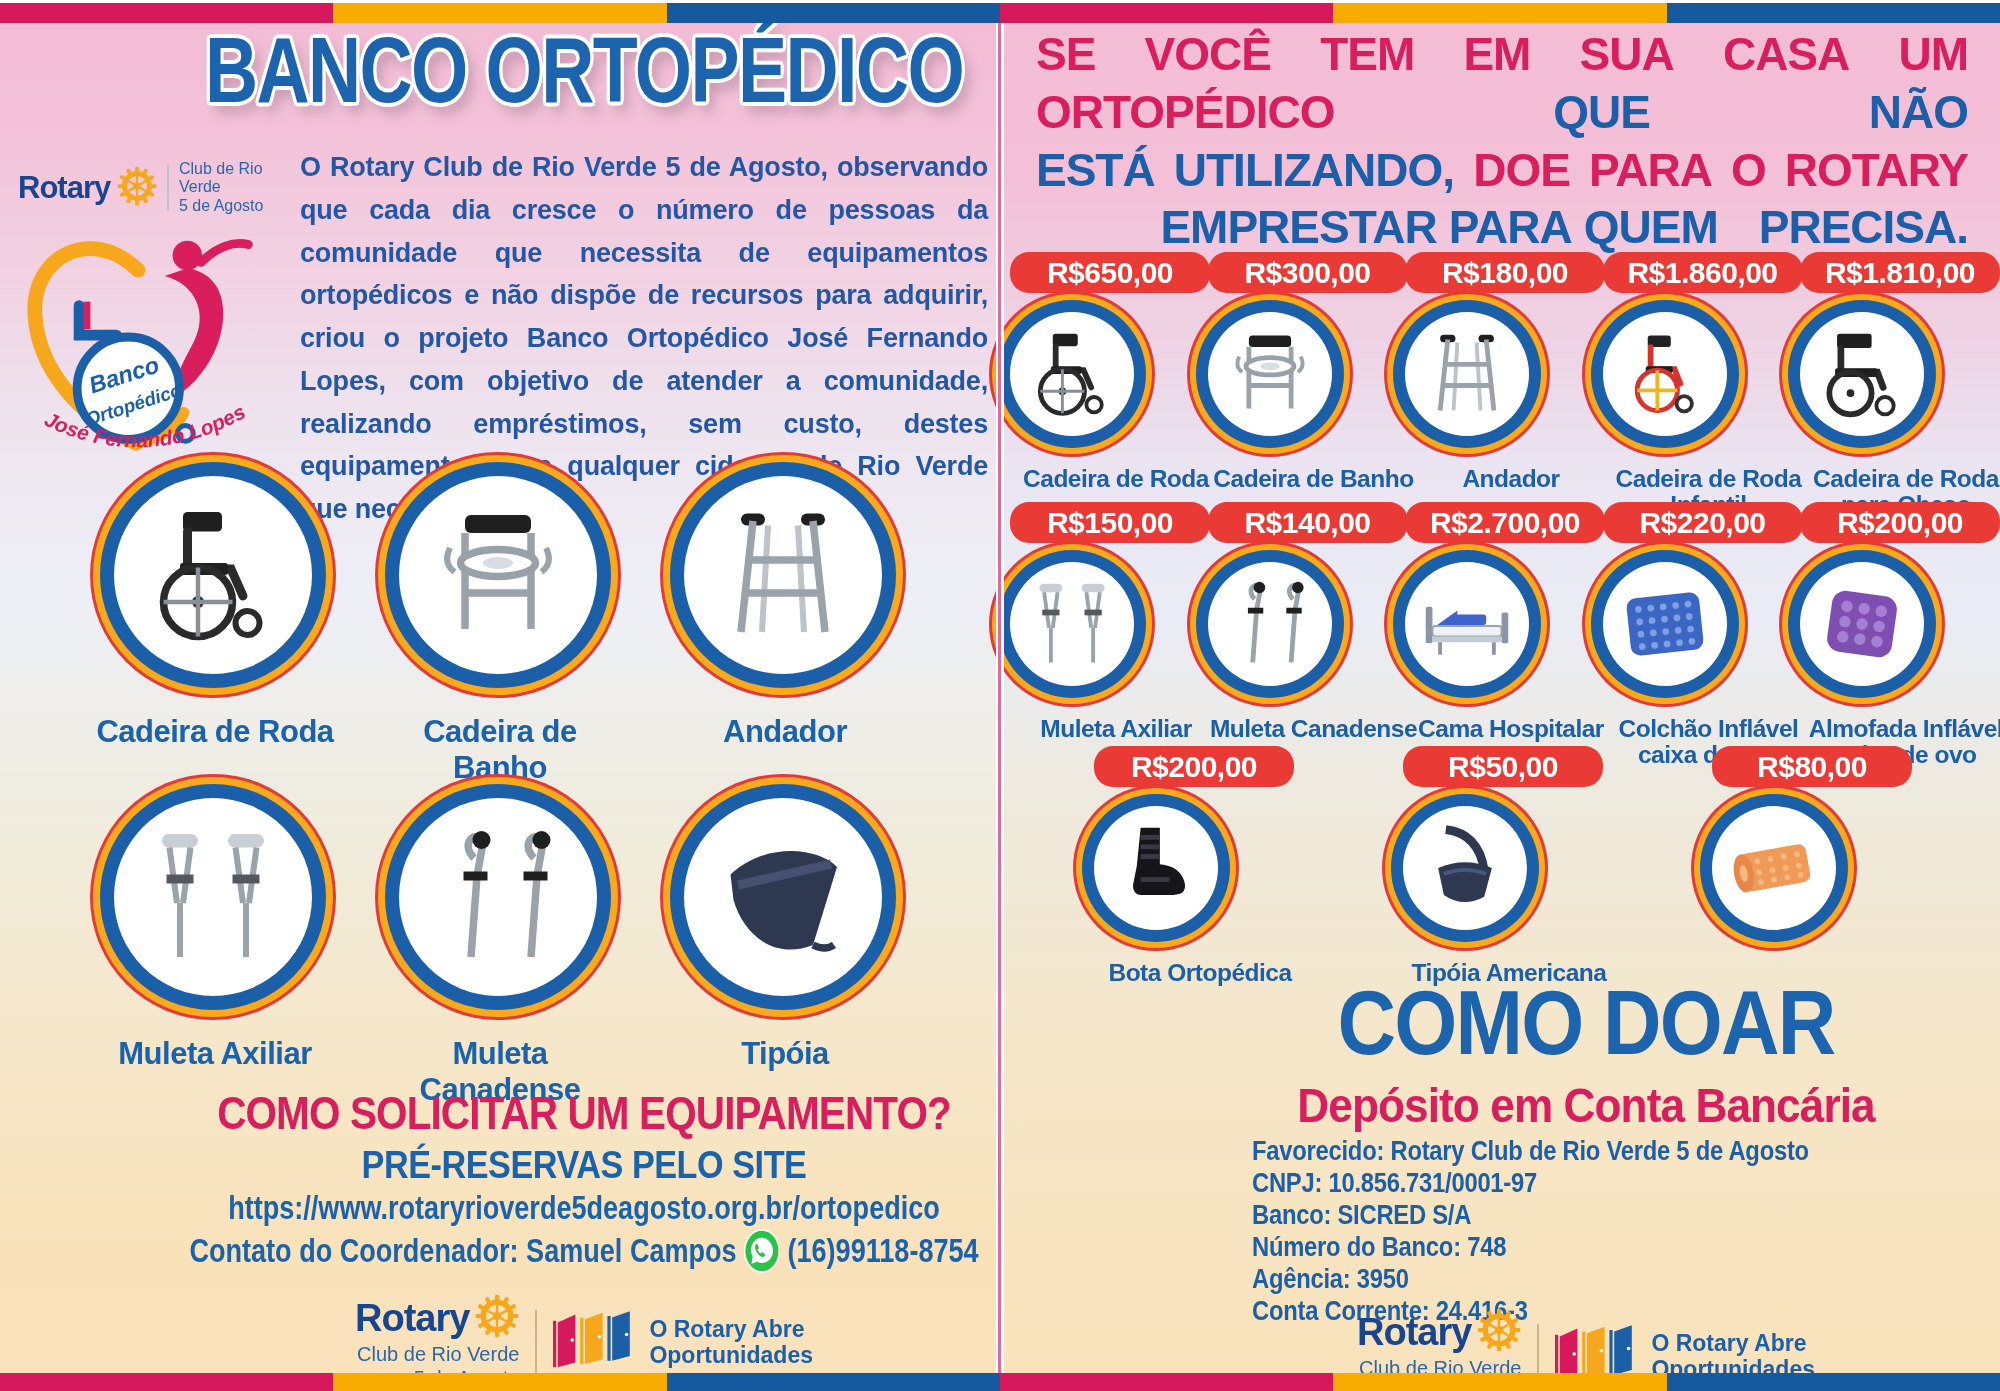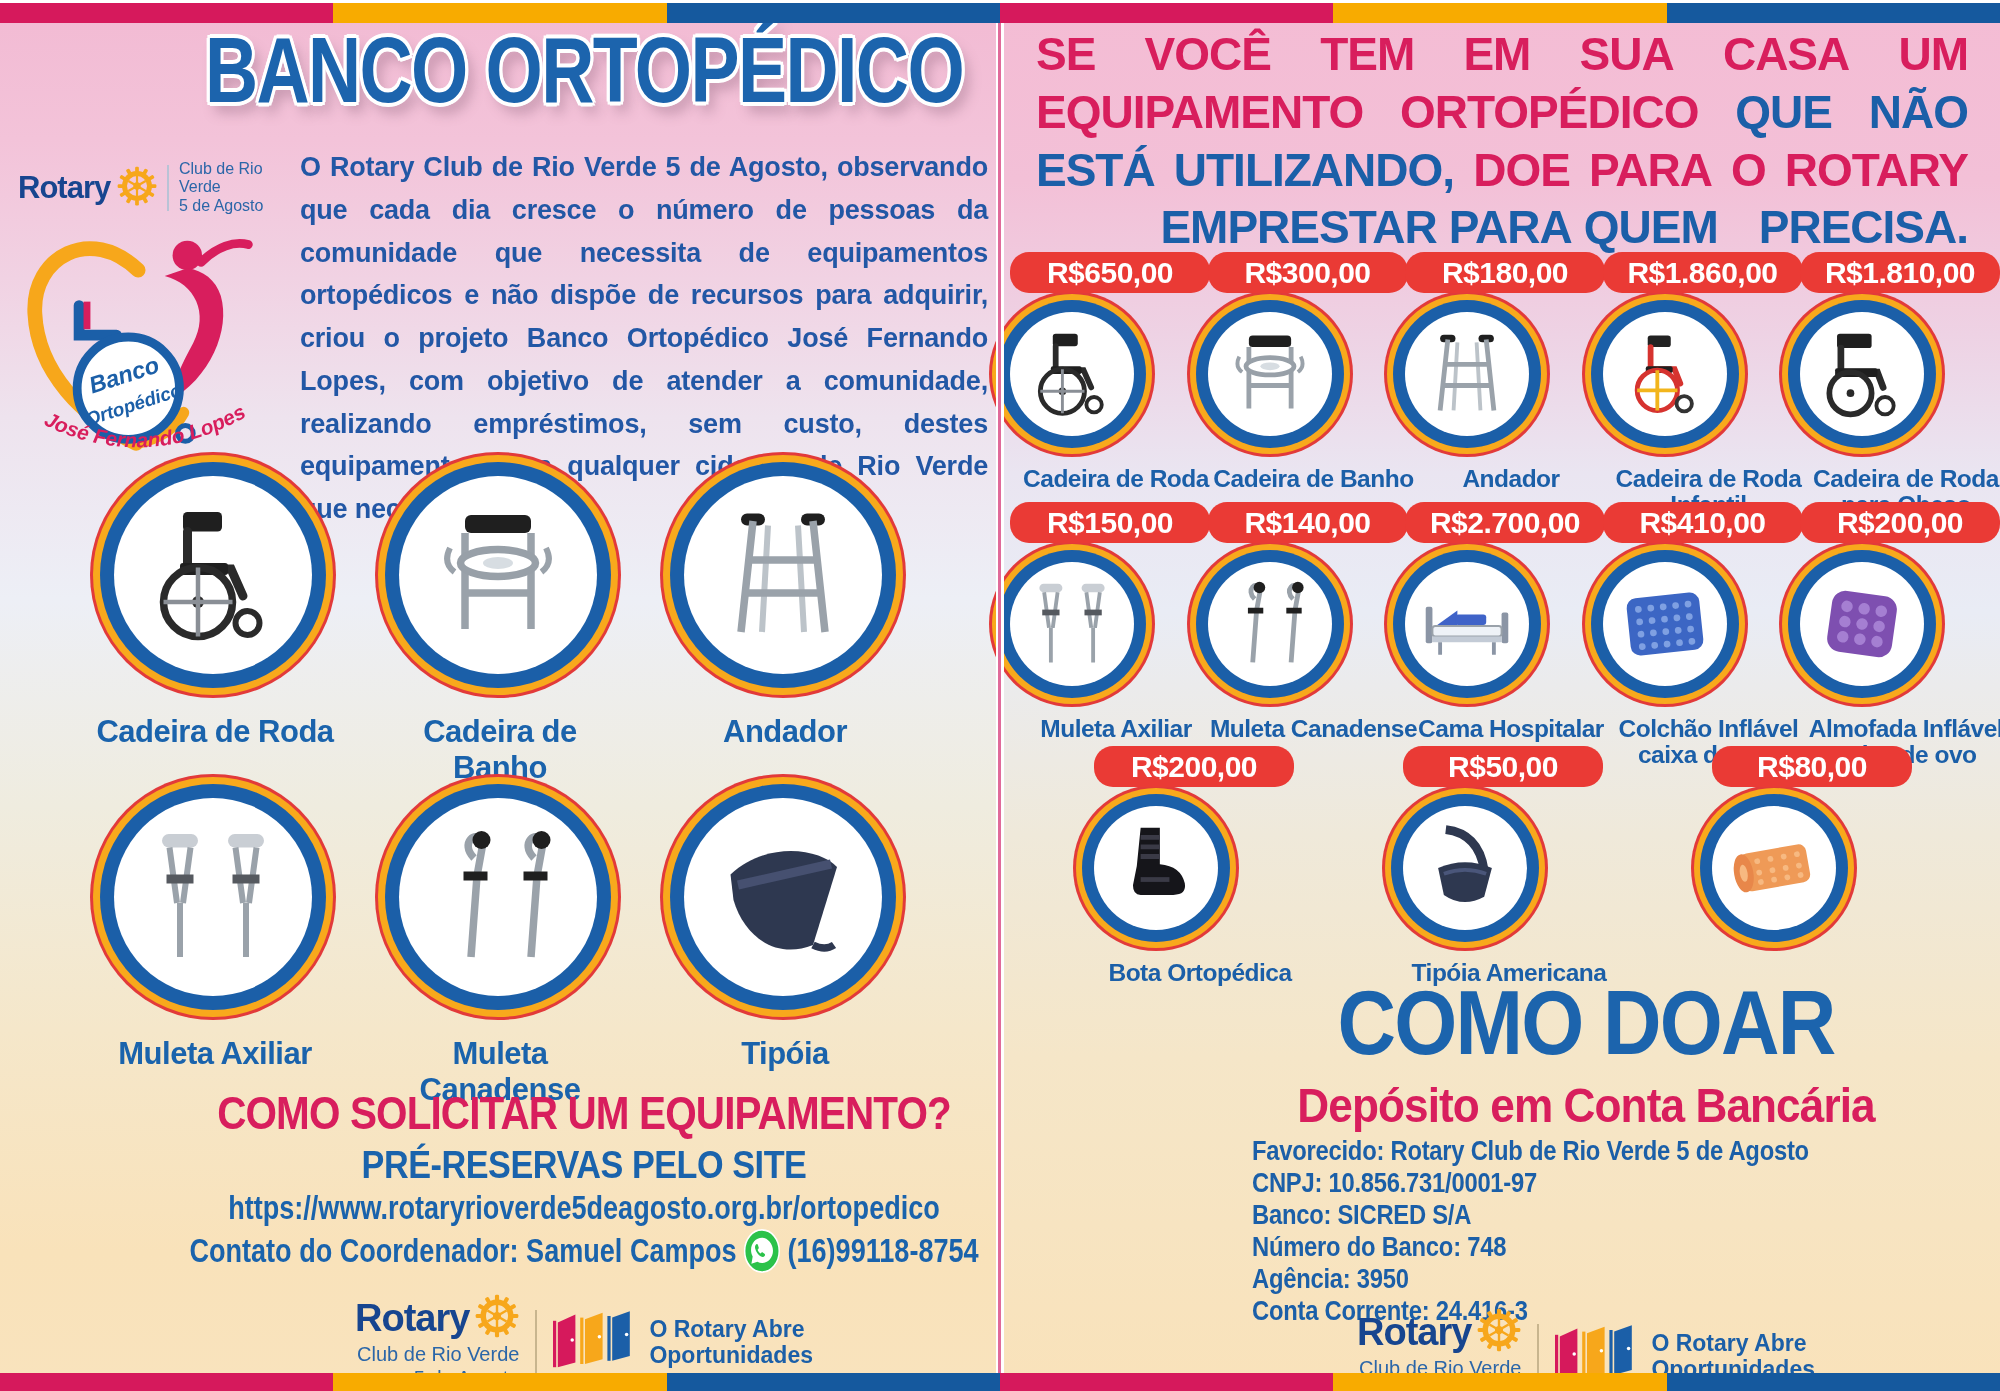--- a/index.html
+++ b/index.html
@@ -327,21 +327,20 @@
         <div class="hl-line">
           <span style="color: rgb(216, 30, 93);">SE</span>
           <span style="color: rgb(216, 30, 93);">VOCÊ</span>
           <span style="color: rgb(216, 30, 93);">TEM</span>
           <span style="color: rgb(216, 30, 93);">EM</span>
           <span style="color: rgb(216, 30, 93);">SUA</span>
           <span style="color: rgb(216, 30, 93);">CASA</span>
           <span style="color: rgb(216, 30, 93);">UM</span>
         </div>
         <div class="hl-line">
-          <span style="color: rgb(216, 30, 93);">EQUIPAMENTO</span>
           <span style="color: rgb(216, 30, 93);">ORTOPÉDICO</span>
           <span style="color: rgb(27, 95, 168);">QUE</span>
           <span style="color: rgb(27, 95, 168);">NÃO</span>
         </div>
         <div class="hl-line">
           <span style="color: rgb(27, 95, 168);">ESTÁ</span>
           <span style="color: rgb(27, 95, 168);">UTILIZANDO,</span>
           <span style="color: rgb(216, 30, 93);">DOE</span>
           <span style="color: rgb(216, 30, 93);">PARA</span>
           <span style="color: rgb(216, 30, 93);">O</span>
@@ -463,21 +462,21 @@
                 <polygon points="15,54 40,36 40,54" fill="#3f63c8"></polygon>
                 <rect x="38" y="40" width="32" height="11" rx="3" fill="#3f63c8"></rect>
                 <rect x="14" y="52" width="72" height="11" rx="3" fill="#eef2f7" stroke="#9aa2aa" stroke-width="2"></rect>
                 <rect x="14" y="63" width="72" height="6" fill="#c3cbd6"></rect>
                 <path d="M22 69 V82 M78 69 V82" stroke="#8b95a5" stroke-width="4"></path>
               </svg></span>
           </div>
           <div class="plabel">Cama Hospitalar</div>
         </div>
         <div class="pcell sm">
-          <div class="pbadge">R$410,00</div>
+          <div class="pbadge">R$220,00</div>
           <div class="pcircle sm">
             <span class="picon"><svg viewBox="0 0 100 100">
                 <g transform="rotate(-6 50 50)">
                   <rect x="12" y="20" width="76" height="60" rx="10" fill="#3c66c4"></rect>
                   <g fill="#7fa0e2">
                     <circle cx="24" cy="32" r="3.5"></circle>
                     <circle cx="37" cy="32" r="3.5"></circle>
                     <circle cx="50" cy="32" r="3.5"></circle>
                     <circle cx="63" cy="32" r="3.5"></circle>
                     <circle cx="76" cy="32" r="3.5"></circle>

